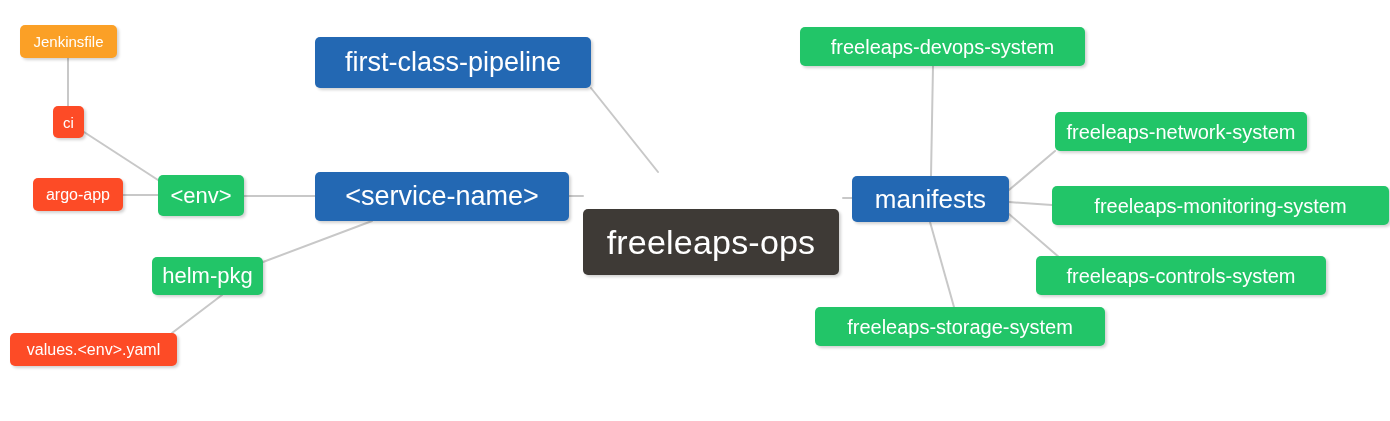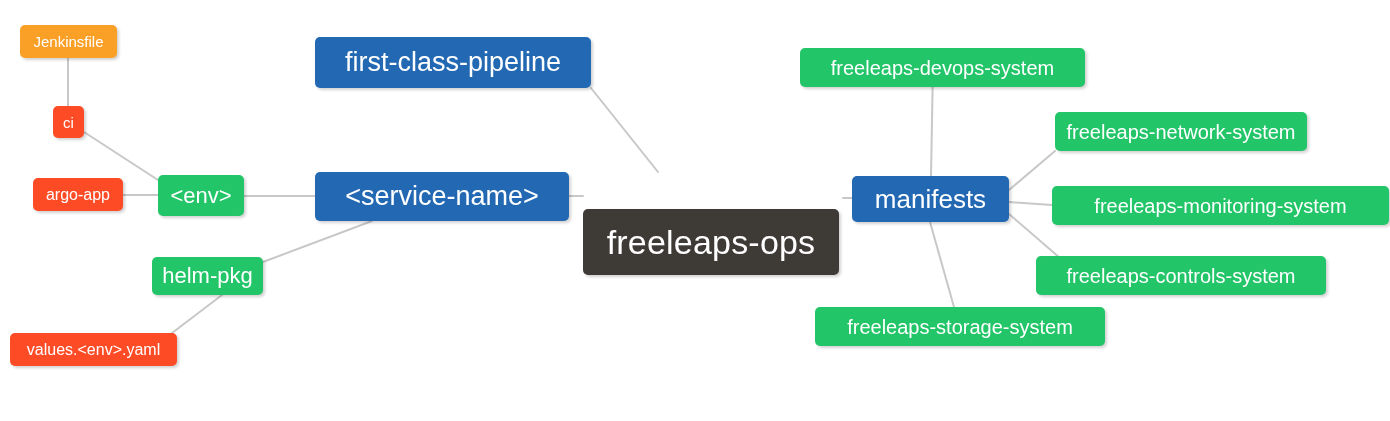--- a/index.html
+++ b/index.html
@@ -84,21 +84,21 @@
       </div>
       <div class="node n-red" style="left: 53px; top: 106px; width: 31px; height: 32px; font-size: 15px;">
         <span>ci</span>
       </div>
       <div class="node n-red" style="left: 33px; top: 178px; width: 90px; height: 33px; font-size: 16px; text-align: center;">
         <span>argo-app</span>
       </div>
       <div class="node n-red" style="left: 10px; top: 333px; width: 167px; height: 33px; font-size: 16px;">
         <span>values.&lt;env&gt;.yaml</span>
       </div>
-      <div class="node n-green" style="left: 800px; top: 27px; width: 285px; height: 39px; font-size: 20px; margin-top: 21px;">
+      <div class="node n-green" style="left: 800px; top: 27px; width: 285px; height: 39px; font-size: 20px;">
         <span>freeleaps-devops-system</span>
       </div>
       <div class="node n-green" style="left: 1055px; top: 112px; width: 252px; height: 39px; font-size: 20px;">
         <span>freeleaps-network-system</span>
       </div>
       <div class="node n-green" style="left: 1052px; top: 186px; width: 337px; height: 39px; font-size: 20px;">
         <span>freeleaps-monitoring-system</span>
       </div>
       <div class="node n-green" style="left: 1036px; top: 256px; width: 290px; height: 39px; font-size: 20px; justify-content: center;">
         <span>freeleaps-controls-system</span>

